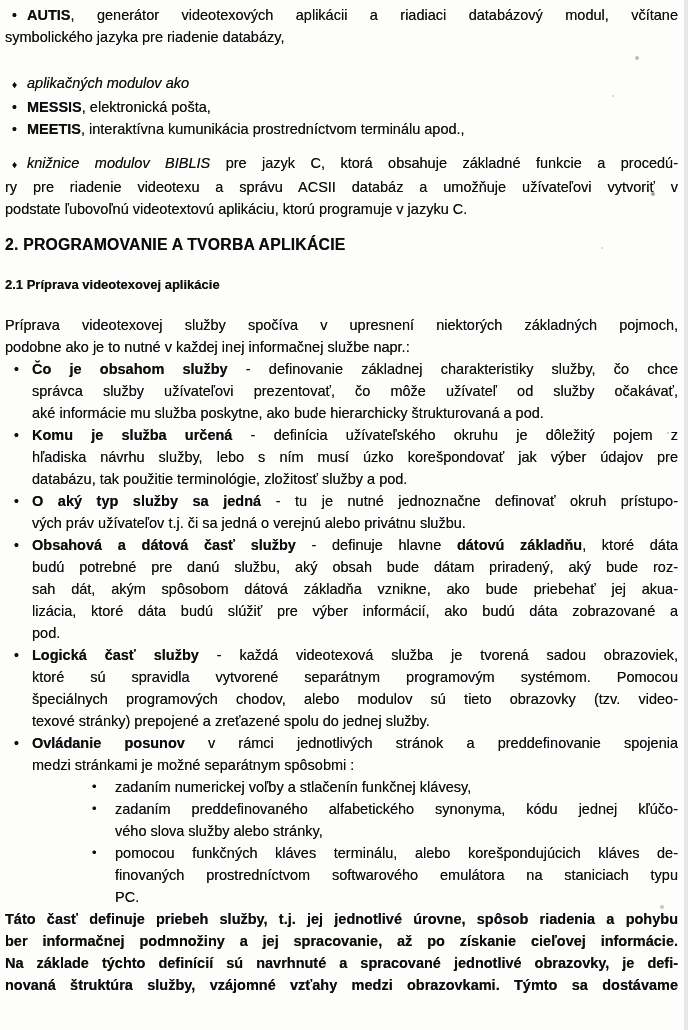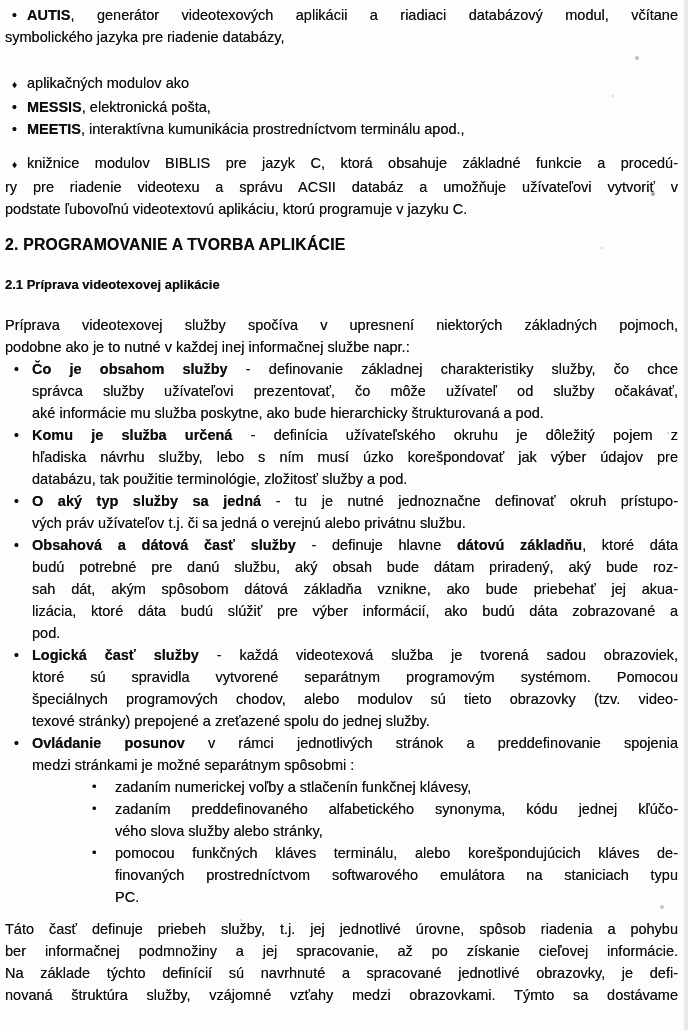--- a/index.html
+++ b/index.html
@@ -12,30 +12,30 @@
     padding:4px 6px 0 5px;box-sizing:border-box;
     font-size:14.5px;line-height:22px;
     text-shadow:0 0 0.5px rgba(10,10,10,0.65);
   }
   .block{margin:0;}
   #doc > .block:nth-child(2){margin-top:24px;}
   #doc > .block:nth-child(5){margin-top:12px;}
   #doc > .block:nth-child(6){margin-top:14px;}
   #doc > .block:nth-child(7){margin-top:18px;}
   #doc > .block:nth-child(8){margin-top:18px;}
-  #doc > .block:nth-child(18){margin-top:10px;}
+  #doc > .block:nth-child(18){margin-top:0;font-weight:bold;}
 
   .line{text-align:justify;text-align-last:justify;}
   .line.last{text-align-last:left;}
   .h1 .line,.h2 .line{text-align:left;text-align-last:left;font-weight:700;}
   .h1{font-size:15.8px;letter-spacing:0.2px;}
   .h2{font-size:13px;}
 
   .run.b{font-weight:700;}
-  .run.i{}
+  .run.i{font-style:italic;}
   .run.bi{font-weight:700;}
 
   
   .block:not(.hang):not(.subbullet) .marker{
     display:inline-block;width:22px;text-indent:7px;
   }
   .marker.dot{font-size:14px;}
   .marker.diamond{font-size:10px;}
 
   

